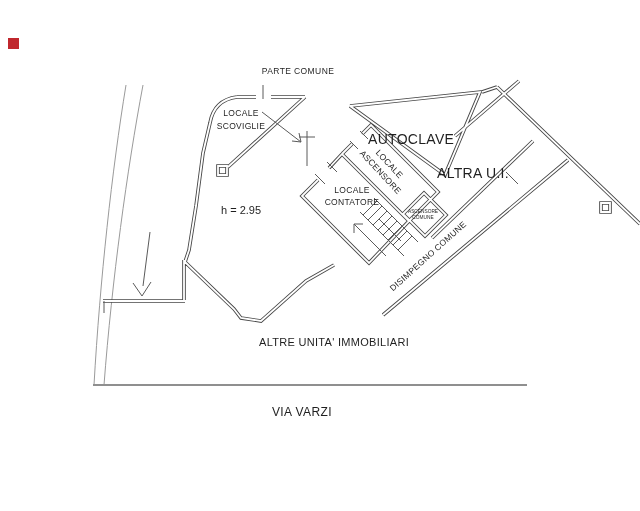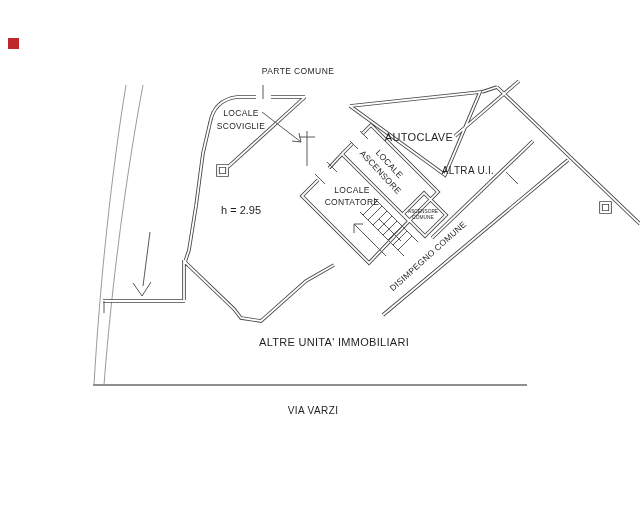--- a/index.html
+++ b/index.html
@@ -8,30 +8,30 @@
     font-family:"Liberation Sans",sans-serif;color:#1c1c1c;overflow:hidden;
   }
   #plan-svg{position:absolute;left:0;top:0;width:640px;height:511px;}
   .lbl{position:absolute;color:#1f1f1f;white-space:nowrap;}
   .lbl.center{text-align:center;}
   .red-marker{position:absolute;left:8px;top:38px;width:11px;height:11px;}
   .lbl-parte{left:258px;top:66px;width:80px;font-size:8.5px;letter-spacing:.4px;}
   .lbl-scoviglie{left:204px;top:107px;width:74px;font-size:8.5px;line-height:13px;letter-spacing:.3px;}
   .lbl-cantina{left:221px;top:181px;font-size:17px;letter-spacing:.5px;}
   .lbl-cantina-h{left:221px;top:204px;font-size:11px;}
-  .lbl-autoclave{left:382px;top:131px;width:74px;font-size:11px;letter-spacing:.3px;}
+  .lbl-autoclave{left:368px;top:131px;width:74px;font-size:14px;letter-spacing:.3px;}
   .lbl-ascensore{left:350px;top:156px;width:70px;font-size:8.5px;line-height:12px;
       transform:rotate(47deg);transform-origin:center;letter-spacing:.3px;}
-  .lbl-altra-ui{left:437px;top:165px;width:62px;font-size:10px;letter-spacing:.3px;}
+  .lbl-altra-ui{left:437px;top:165px;width:62px;font-size:14px;letter-spacing:.3px;}
   .lbl-contatore{left:311px;top:184px;width:82px;font-size:8.5px;line-height:12px;letter-spacing:.3px;}
   .lbl-asc-comune{left:399px;top:209px;width:48px;font-size:4.8px;line-height:6px;}
   .lbl-disimpegno{left:376px;top:251px;width:104px;font-size:8.5px;letter-spacing:.3px;
       transform:rotate(-42deg);transform-origin:center;}
   .lbl-altre-unita{left:259px;top:336px;width:124px;font-size:11px;letter-spacing:.3px;}
-  .lbl-via-varzi{left:281px;top:405px;width:64px;font-size:10px;letter-spacing:.4px;}
+  .lbl-via-varzi{left:270px;top:405px;width:64px;font-size:12px;letter-spacing:.4px;}
   .lbl-piano{left:120px;top:437px;font-size:21px;letter-spacing:.6px;}
 </style>
 </head>
 <body>
 
 <div id="stage">
 
   <svg id="plan-svg" viewBox="0 0 640 511" xmlns="http://www.w3.org/2000/svg">
 
     <path d="M126,85 C112,170 100,280 94,385 M143,85 C127,170 112,280 104,385" fill="none" stroke="#9a9a9a" stroke-width="1"></path>

